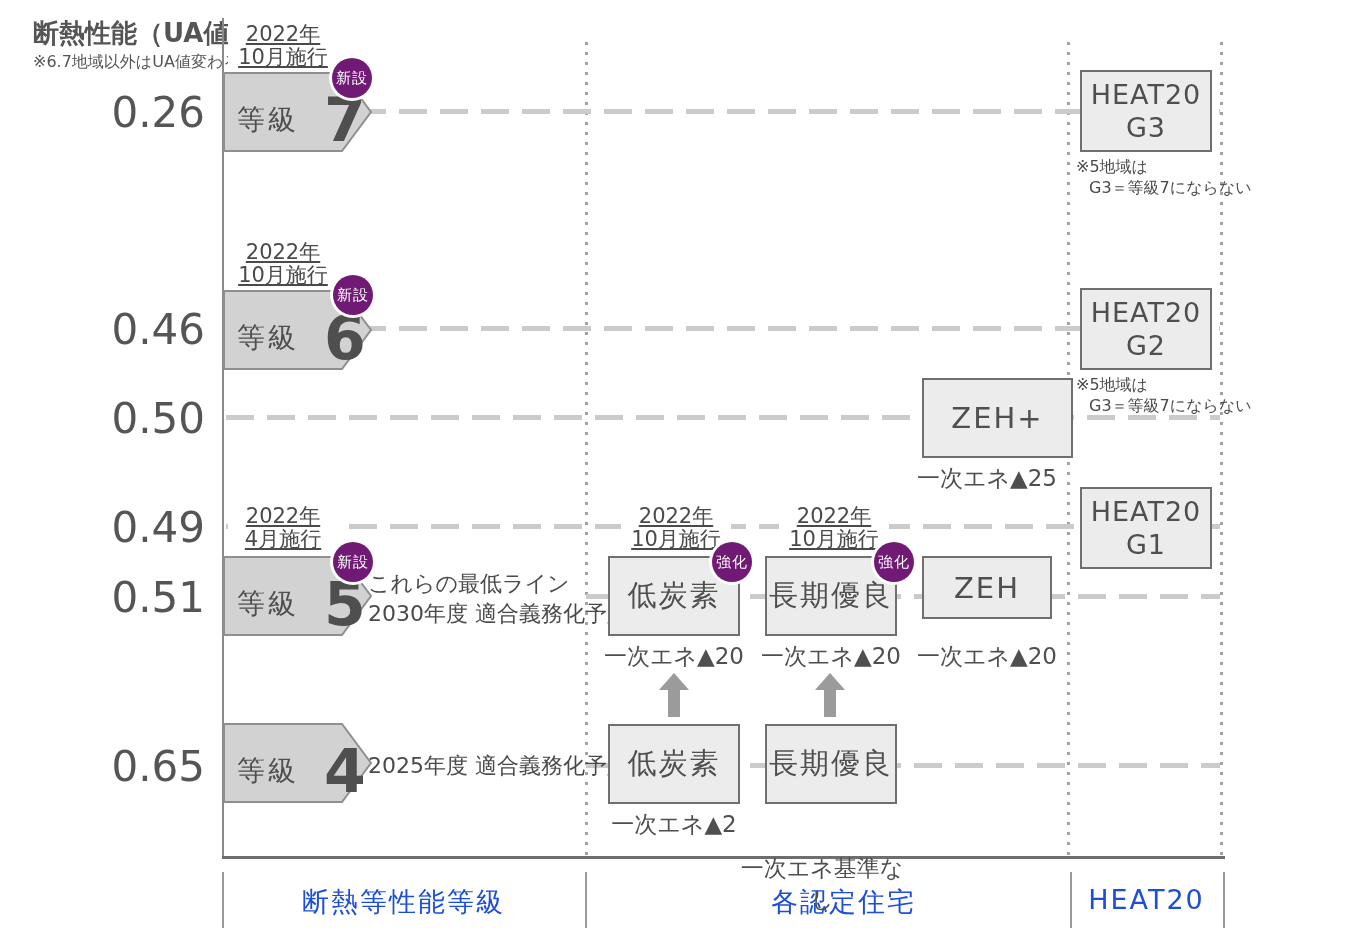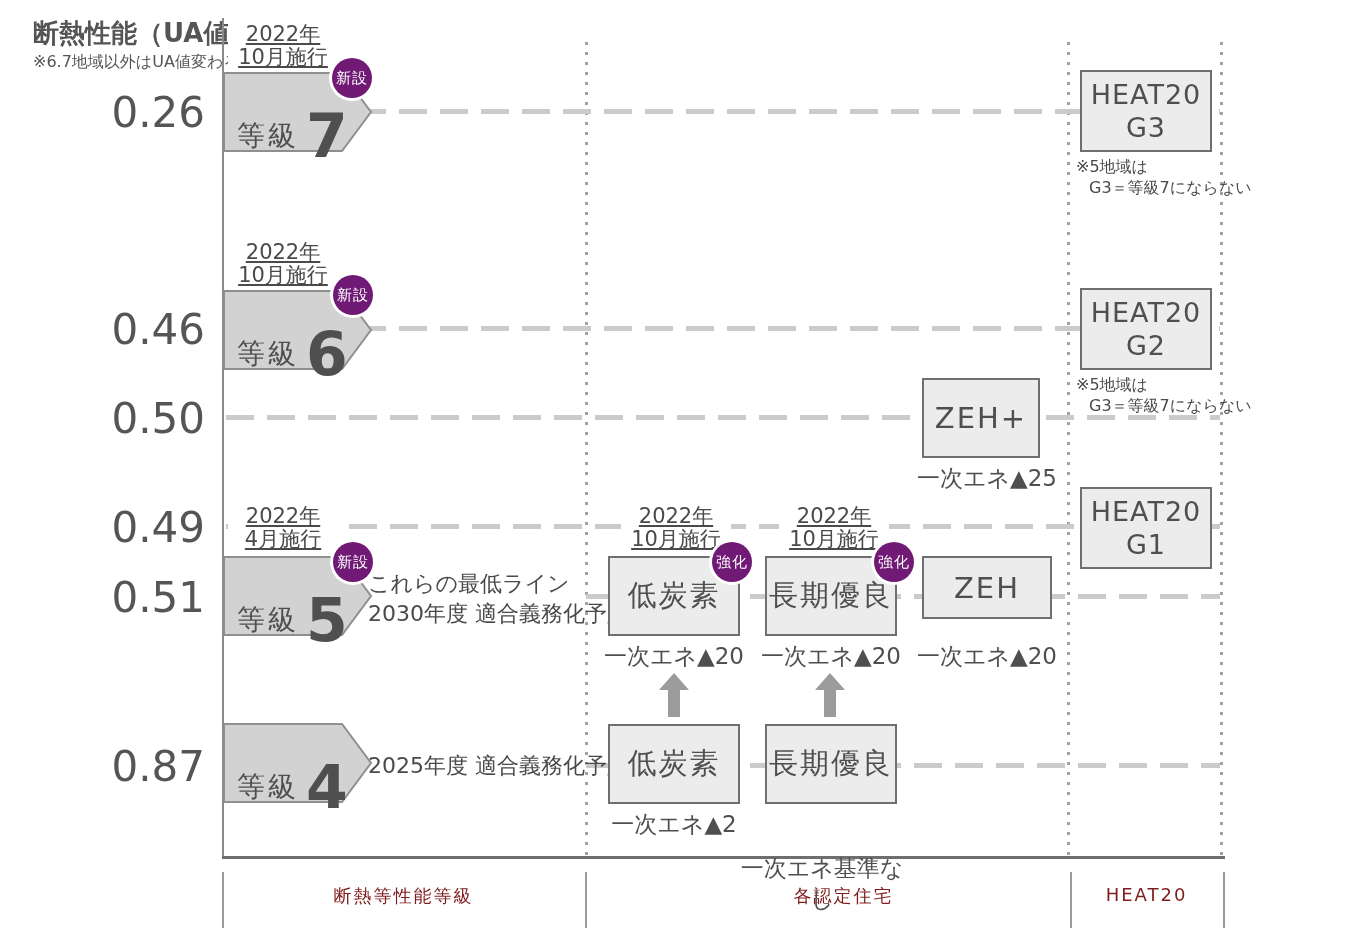--- a/index.html
+++ b/index.html
@@ -22,21 +22,21 @@
   
   #title-main{left:33px;top:16px;font-size:26px;font-weight:bold;color:#555;}
   #title-sub{left:33px;top:52px;font-size:16px;color:#555;}
   
   .ua-label{position:absolute;left:60px;width:145px;text-align:right;font-size:42px;
     line-height:48px;color:#555;z-index:2;}
   
   .grade{position:absolute;left:223px;width:150px;height:80px;z-index:3;}
   .grade svg{position:absolute;left:0;top:0;}
   .grade svg polygon{fill:#d2d2d2;stroke:#8f8f8f;stroke-width:2;}
-  .grade-text{position:absolute;left:14px;top:16px;height:96px;display:flex;align-items:center;gap:7px;color:#4f4f4f;}
+  .grade-text{position:absolute;left:14px;top:0;height:96px;display:flex;align-items:center;gap:25px;color:#4f4f4f;}
   .grade-prefix{font-size:28px;letter-spacing:3px;}
   .grade-num{font-size:60px;font-weight:bold;line-height:80px;}
   
   .badge{
     position:absolute;width:40px;height:40px;border-radius:50%;background:#701a75;color:#fff;
     display:flex;align-items:center;justify-content:center;font-size:15px;z-index:5;
     box-shadow:0 0 0 3px #fff;letter-spacing:1px;
   }
   
   .date-label{position:absolute;width:110px;text-align:center;font-size:21px;line-height:23px;
@@ -51,21 +51,21 @@
   
   .sub-label{position:absolute;width:180px;text-align:center;font-size:23px;color:#4f4f4f;z-index:4;}
   .heat-note{position:absolute;font-size:16px;line-height:21px;color:#4a4a4a;z-index:4;}
   .heat-note .indent{padding-left:13px;}
   .side-text{position:absolute;font-size:22px;line-height:30px;color:#4a4a4a;z-index:4;}
   
   .up-arrow{position:absolute;z-index:3;}
   .up-arrow polygon{fill:#9b9b9b;}
   
   .fdiv{position:absolute;top:872px;height:56px;width:2px;background:#9a9a9a;z-index:2;}
-  .footer-label{position:absolute;top:884px;font-size:18px;color:#7f1d1d;text-align:center;z-index:2;letter-spacing:2px;}
+  .footer-label{position:absolute;top:884px;font-size:27px;color:#1d4ed8;text-align:center;z-index:2;letter-spacing:2px;}
 </style>
 </head>
 <body>
 
 <div id="stage">
 
   <div class="abs" id="title-main">断熱性能（UA値）</div>
   <div class="abs" id="title-sub">※6.7地域以外はUA値変わる</div>
 
   <div id="axis-y"></div>
@@ -79,21 +79,21 @@
   <div class="dash" style="left:226px;top:415px;width:994px;"></div>
   <div class="dash" style="left:226px;top:524px;width:994px;"></div>
   <div class="dash" style="left:586px;top:594px;width:634px;"></div>
   <div class="dash" style="left:586px;top:763px;width:634px;"></div>
 
   <div class="ua-label" style="top:89px;">0.26</div>
   <div class="ua-label" style="top:306px;">0.46</div>
   <div class="ua-label" style="top:395px;">0.50</div>
   <div class="ua-label" style="top:504px;">0.49</div>
   <div class="ua-label" style="top:574px;">0.51</div>
-  <div class="ua-label" style="top:743px;">0.87</div>
+  <div class="ua-label" style="top:743px;">0.65</div>
 
   <div class="grade" style="top:72px;">
     <svg width="150" height="80" viewBox="0 0 150 80">
         <polygon points="1,1 119,1 148,40 119,79 1,79"></polygon>
       </svg>
     <div class="grade-text">
       <span class="grade-prefix">等級</span>
         <span class="grade-num">7</span>
     </div>
   </div>
@@ -172,21 +172,21 @@
   </div>
   <div class="heat-note" style="left:1076px;top:156px;">
     <div>※5地域は</div>
     <div class="indent">G3＝等級7にならない</div>
   </div>
   <div class="heat-note" style="left:1076px;top:374px;">
     <div>※5地域は</div>
     <div class="indent">G3＝等級7にならない</div>
   </div>
 
-  <div class="cert-box" style="left:922px;top:378px;width:118px;height:80px;">
+  <div class="cert-box" style="left:922px;top:378px;width:151px;height:80px;">
     <div>ZEH+</div>
   </div>
   <div class="cert-box" style="left:608px;top:556px;width:132px;height:80px;">
     <div>低炭素</div>
   </div>
   <div class="cert-box" style="left:765px;top:556px;width:132px;height:80px;">
     <div>長期優良</div>
   </div>
   <div class="cert-box" style="left:922px;top:556px;width:130px;height:63px;">
     <div>ZEH</div>

